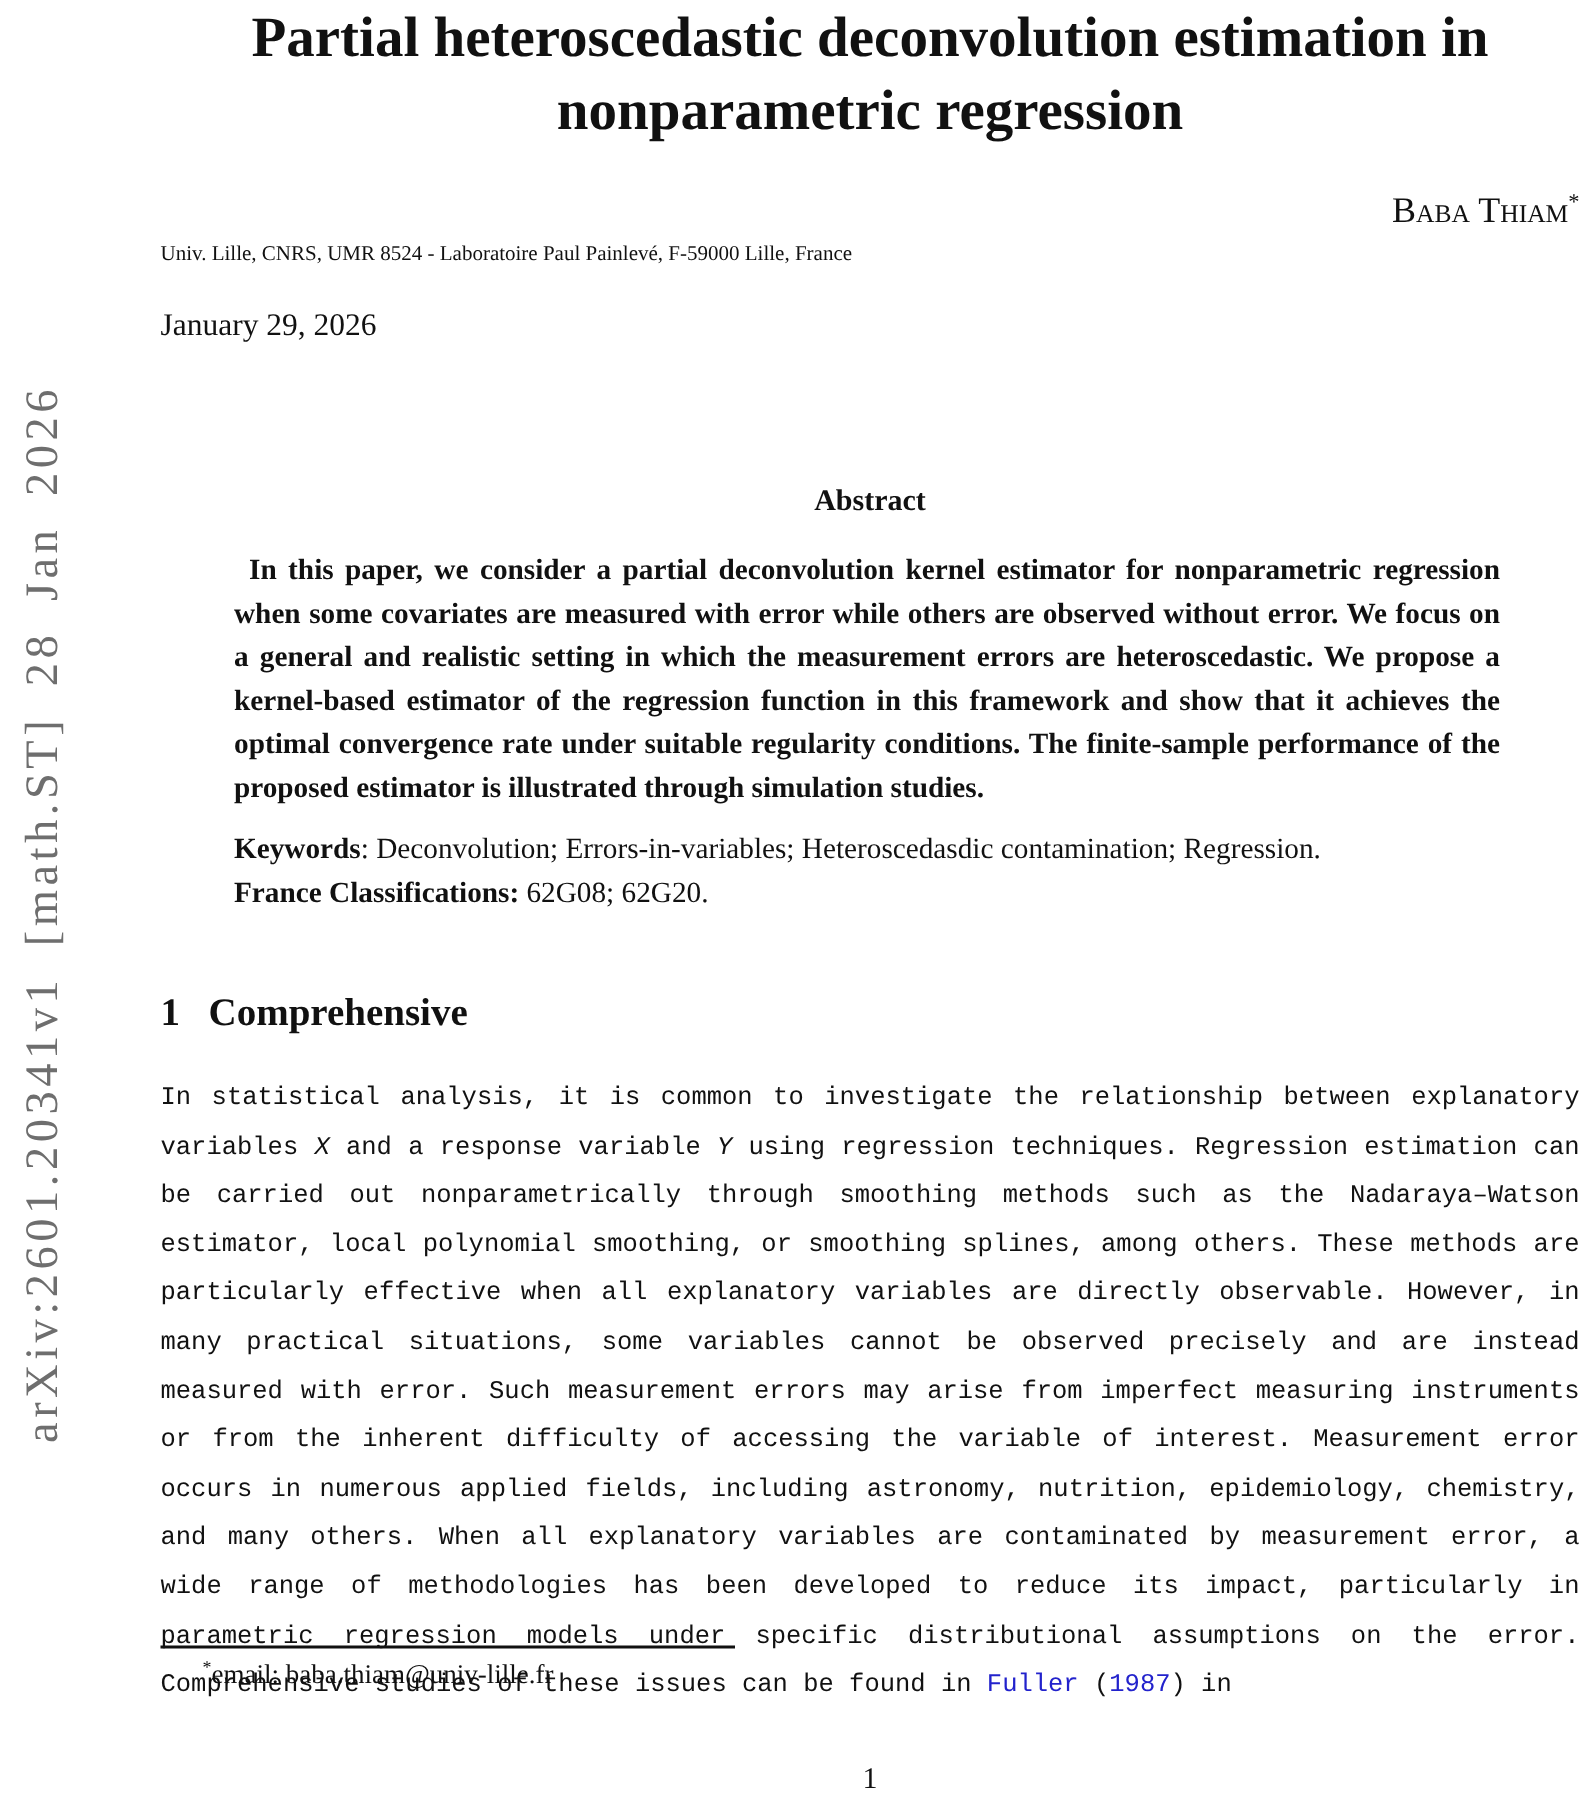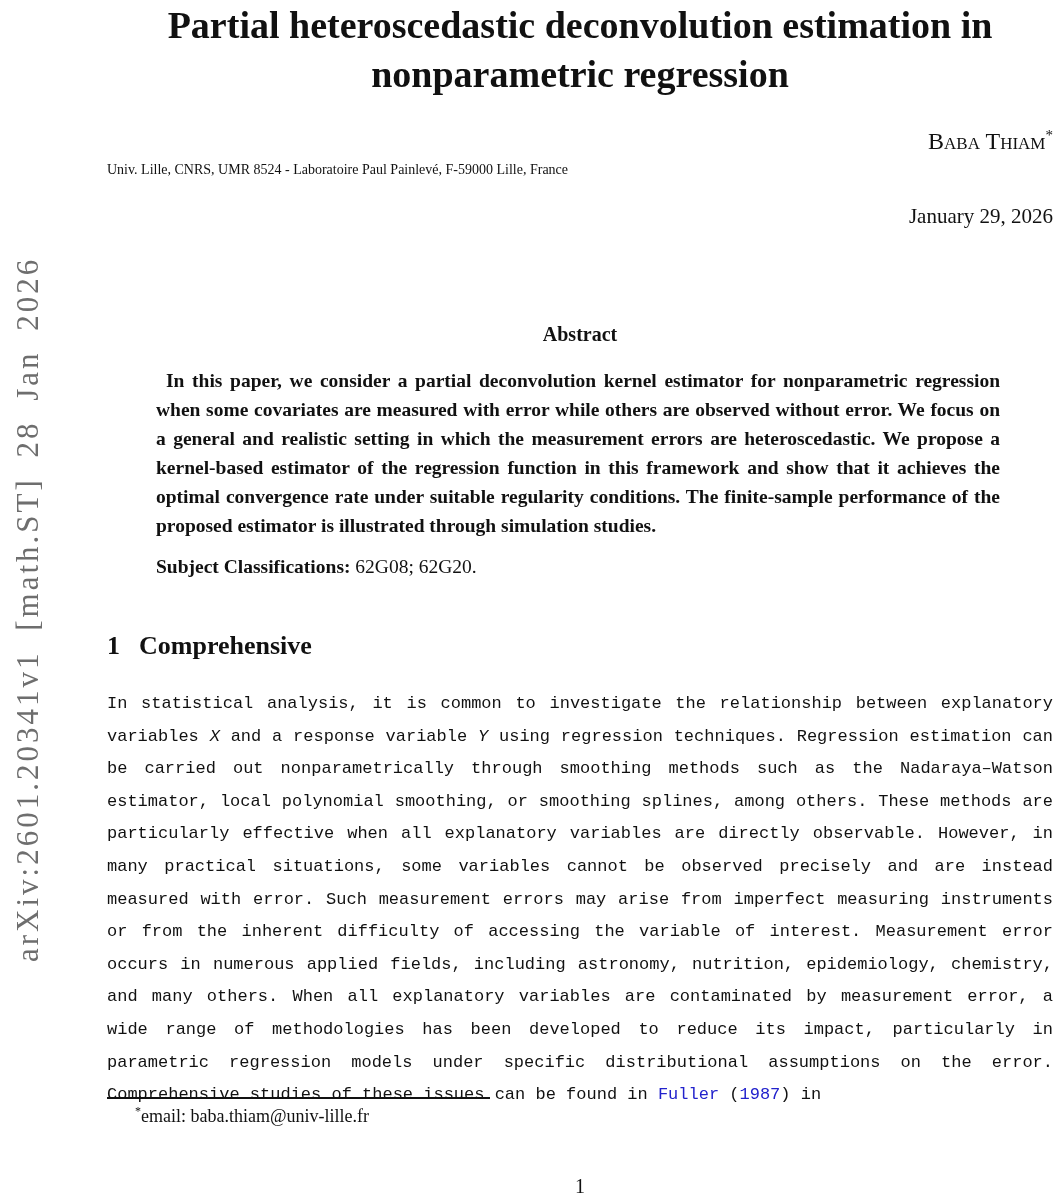--- a/index.html
+++ b/index.html
@@ -40,21 +40,21 @@
     font-size:24px;
     margin-top:28px;
   }
   .author sup { font-variant:normal; font-size:15px; }
   .affiliation {
     text-align:left;
     font-size:14px;
     margin-top:7px;
   }
   .date {
-    text-align:right;
+    text-align:left;
     font-size:21px;
     margin-top:26px;
   }
   .abstract-heading {
     text-align:center;
     font-weight:bold;
     font-size:20px;
     margin-top:94px;
     font-family:Liberation Serif, serif;
   }
@@ -129,21 +129,22 @@
 
     <div class="date">January 29, 2026</div>
 
     <div class="abstract-heading">Abstract</div>
 
     <div class="abstract-body">
       <div class="abstract-text">In this paper, we consider a partial deconvolution kernel estimator for nonparametric regression when some covariates are measured with error while others are observed without error. We focus on a general and realistic setting in which the measurement errors are heteroscedastic. We propose a kernel-based estimator of the regression function in this framework and show that it achieves the optimal convergence rate under suitable regularity conditions. The finite-sample performance of the proposed estimator is illustrated through simulation studies.</div>
     </div>
 
     <div class="keywords">
-      <div><span class="kw-label">Subject Classifications:</span><span> 62G08; 62G20.</span></div>
+      <div><span class="kw-label">Keywords</span><span>: Deconvolution; Errors-in-variables; Heteroscedasdic contamination; Regression.</span></div>
+      <div><span class="kw-label">France Classifications:</span><span> 62G08; 62G20.</span></div>
     </div>
 
     <div class="section-heading"><span class="section-number">1</span><span>Comprehensive</span></div>
 
     <div class="body-paragraph"><span>In statistical analysis, it is common to investigate the relationship between explanatory variables </span><span class="run-math">X</span><span> and a response variable </span><span class="run-math">Y</span><span> using regression techniques. Regression estimation can be carried out nonparametrically through smoothing methods such as the Nadaraya–Watson estimator, local polynomial smoothing, or smoothing splines, among others. These methods are particularly effective when all explanatory variables are directly observable. However, in many practical situations, some variables cannot be observed precisely and are instead measured with error. Such measurement errors may arise from imperfect measuring instruments or from the inherent difficulty of accessing the variable of interest. Measurement error occurs in numerous applied fields, including astronomy, nutrition, epidemiology, chemistry, and many others. When all explanatory variables are contaminated by measurement error, a wide range of methodologies has been developed to reduce its impact, particularly in parametric regression models under specific distributional assumptions on the error. Comprehensive studies of these issues can be found in </span><span class="run-link">Fuller</span><span> (</span><span class="run-link">1987</span><span>) in</span></div>
 
   </div>
 
   <div class="footnote-area">
     <div class="footnote-rule"></div>

